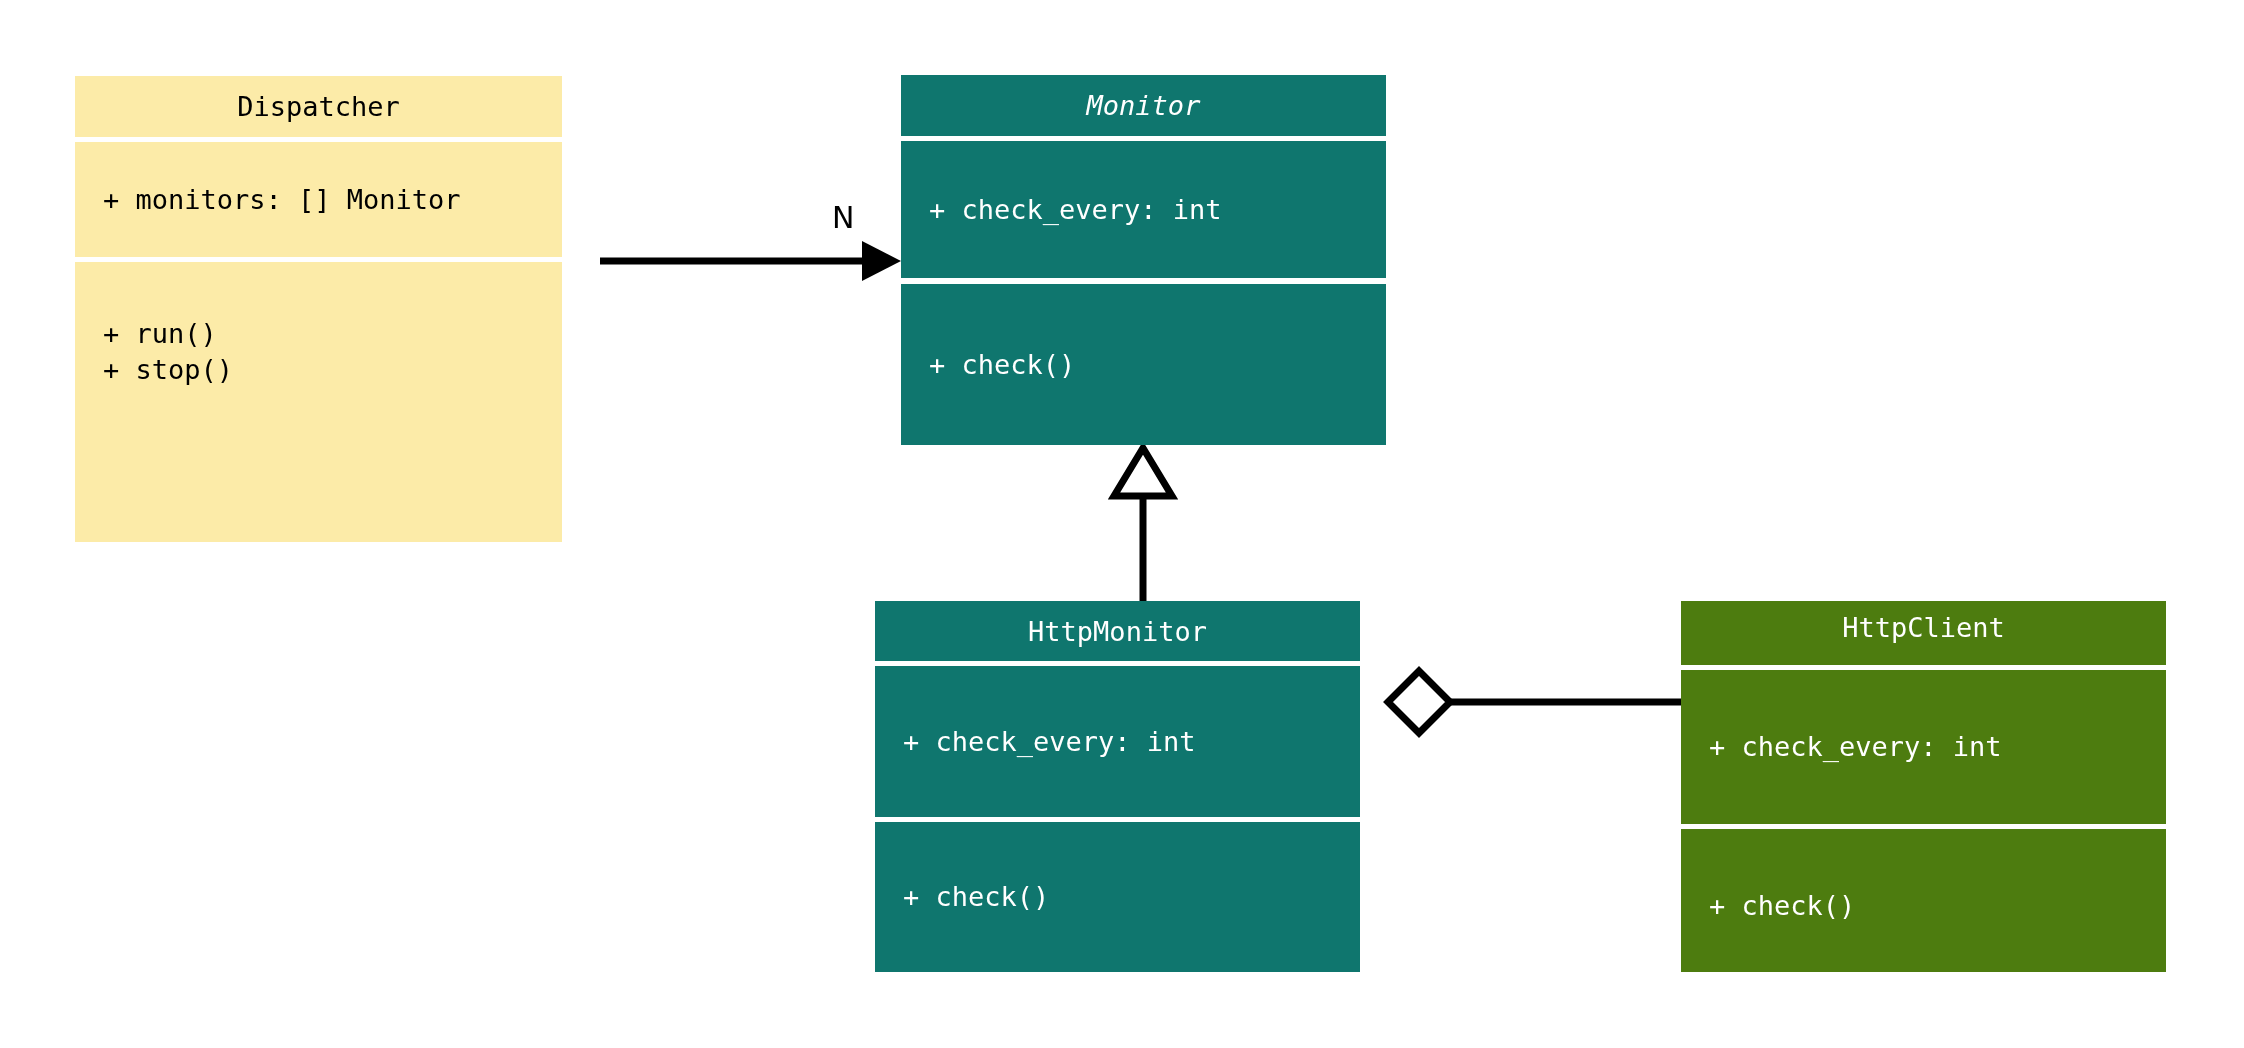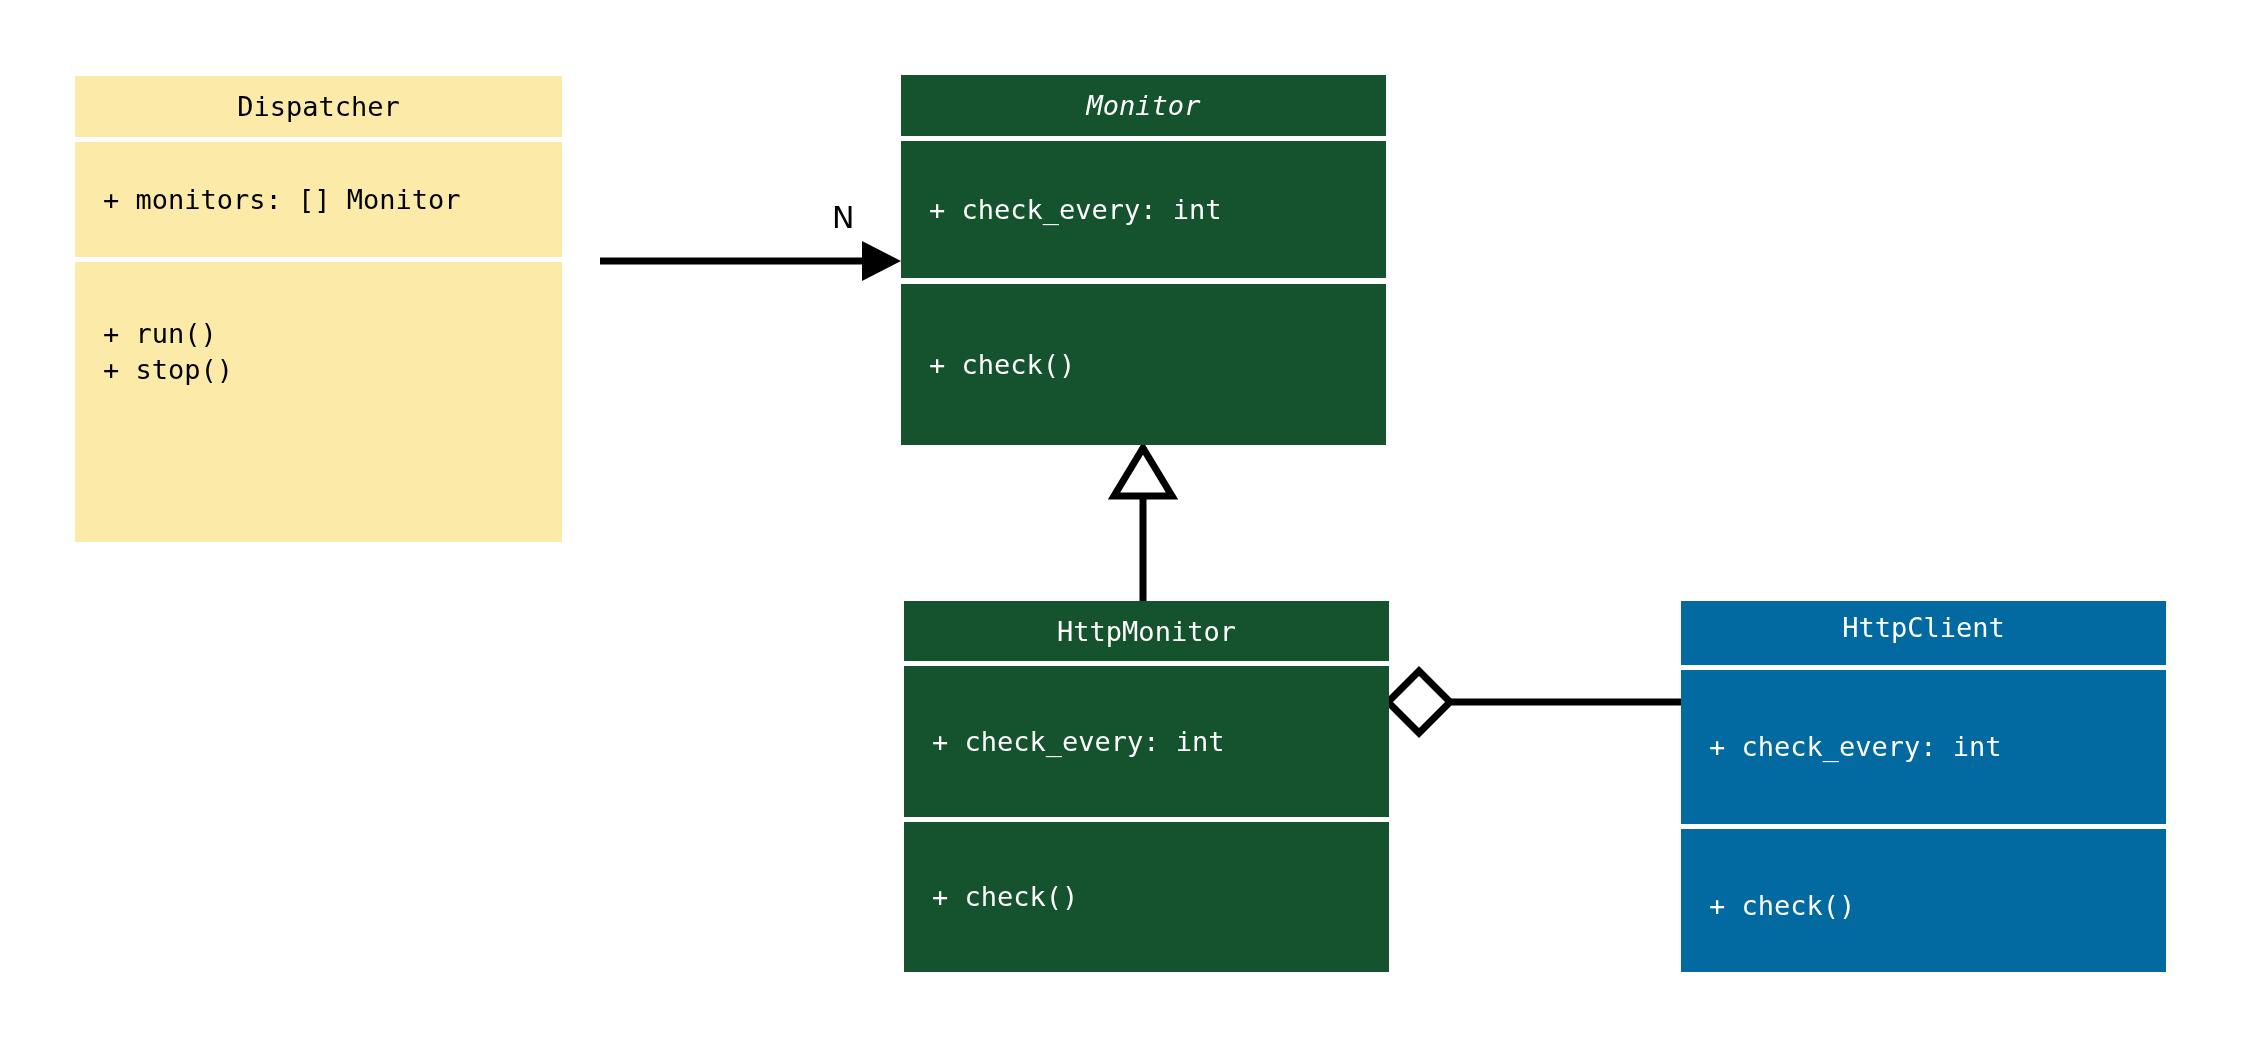--- a/index.html
+++ b/index.html
@@ -50,24 +50,24 @@
     font-size: 27px;
     line-height: 1.32;
   }
   .member-line {
     white-space: pre;
   }
   
   .theme-yellow { background: #fceba8; }
   .theme-yellow .class-title,
   .theme-yellow .member-list { color: #000000; }
-  .theme-blue { background: #14532d; }
+  .theme-blue { background: #0f766e; }
   .theme-blue .class-title,
   .theme-blue .member-list { color: #ffffff; }
-  .theme-green { background: #0369a1; gap: 11px; }
+  .theme-green { background: #4d7c0f; gap: 11px; }
   .theme-green .class-title,
   .theme-green .member-list { color: #ffffff; }
 
   .edge-svg {
     position: absolute;
     left: 0;
     top: 0;
     width: 2244px;
     height: 1048px;
     pointer-events: none;
@@ -124,21 +124,21 @@
     <div class="uml-divider" style="height:5px;"></div>
     <div class="uml-section member-list" style="height:137px;">
       <div class="member-line">+ check_every: int</div>
     </div>
     <div class="uml-divider" style="height:6px;"></div>
     <div class="uml-section member-list" style="height:161px;">
       <div class="member-line">+ check()</div>
     </div>
   </div>
 
-  <div class="uml-class theme-blue" style="left:904px; top:601px; width:485px; height:371px;">
+  <div class="uml-class theme-blue" style="left:875px; top:601px; width:485px; height:371px;">
     <div class="uml-section class-title" style="height:60px;">HttpMonitor</div>
     <div class="uml-divider" style="height:5px;"></div>
     <div class="uml-section member-list" style="height:151px;">
       <div class="member-line">+ check_every: int</div>
     </div>
     <div class="uml-divider" style="height:5px;"></div>
     <div class="uml-section member-list" style="height:150px;">
       <div class="member-line">+ check()</div>
     </div>
   </div>

